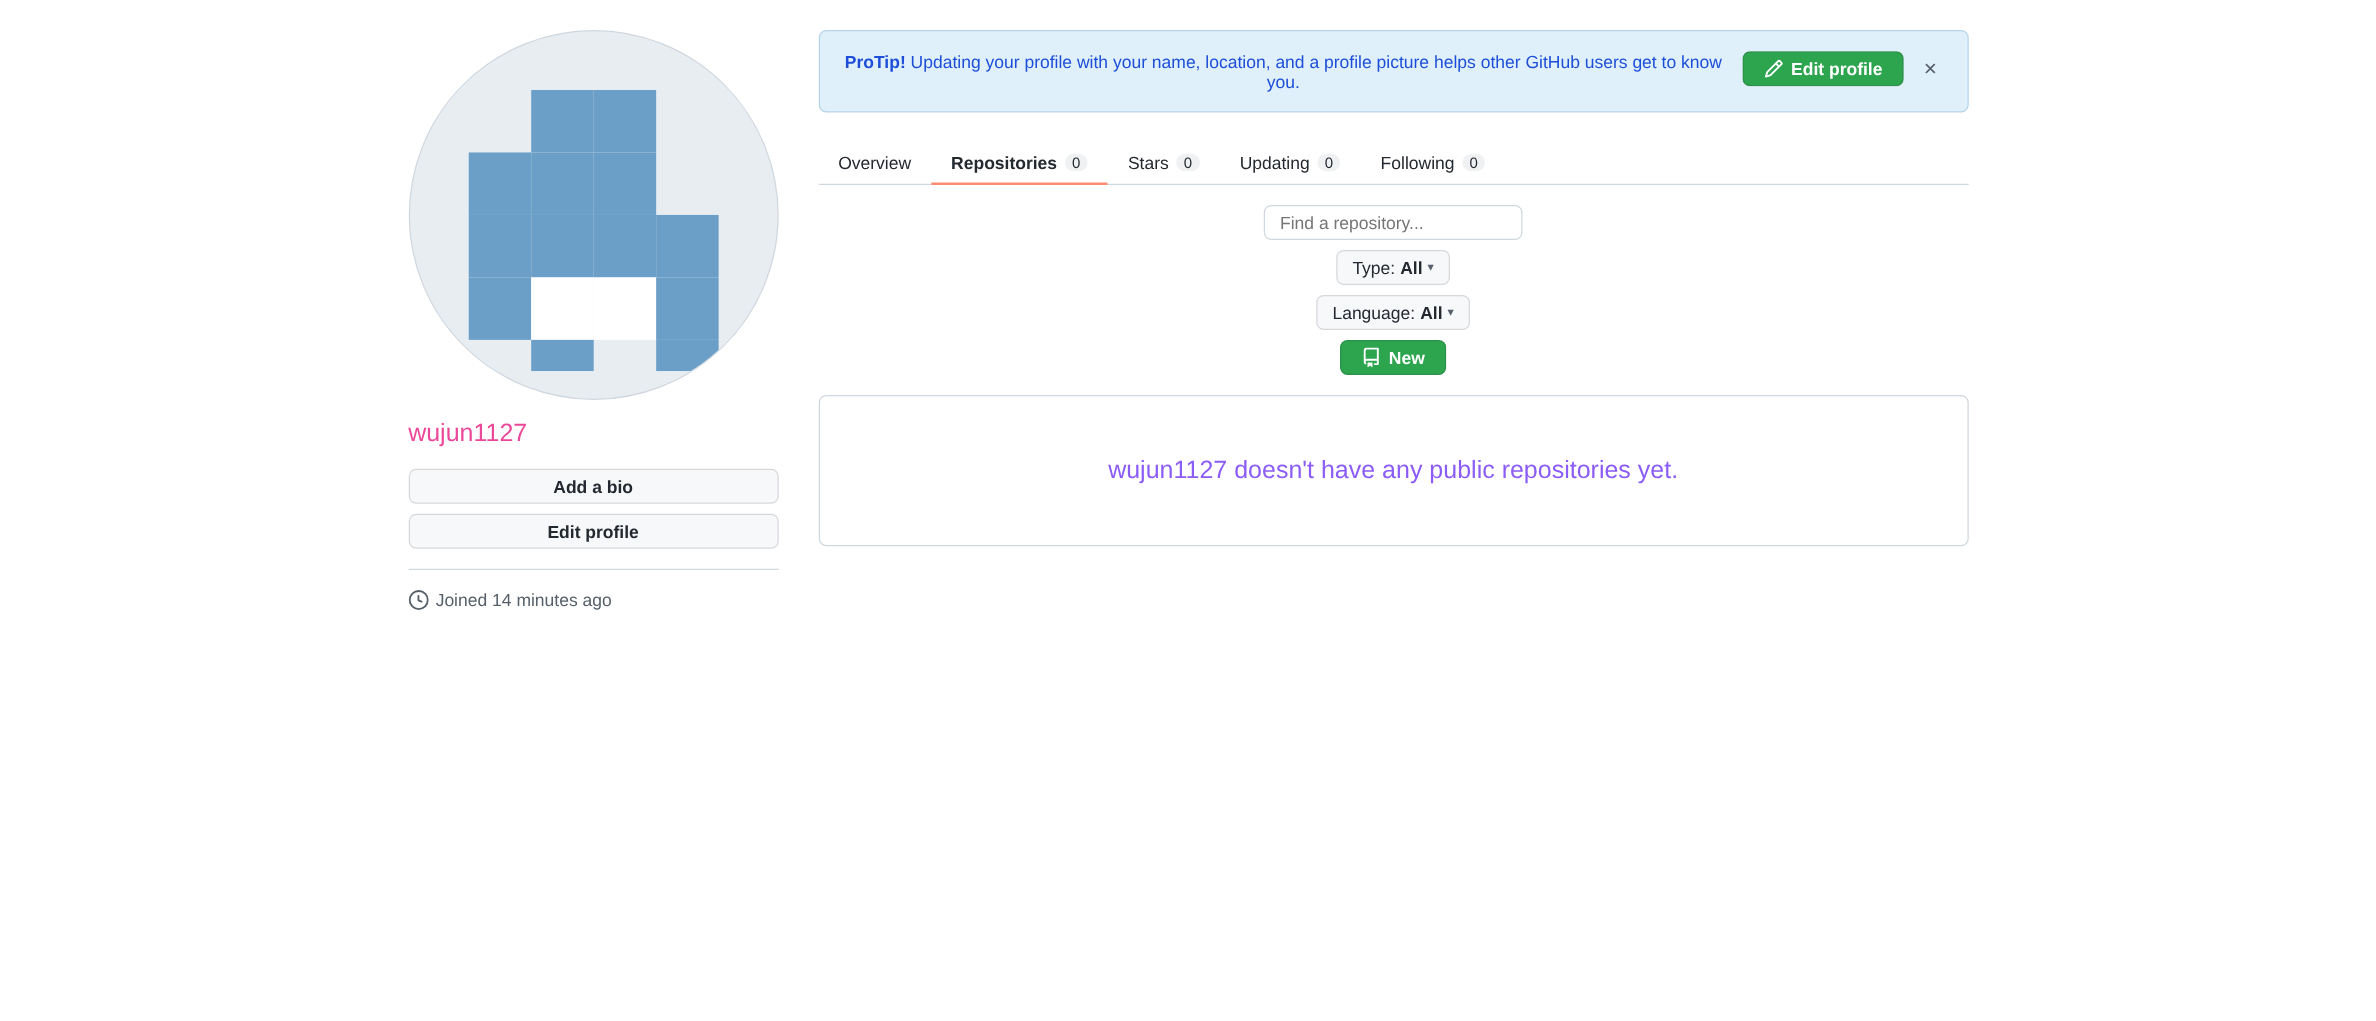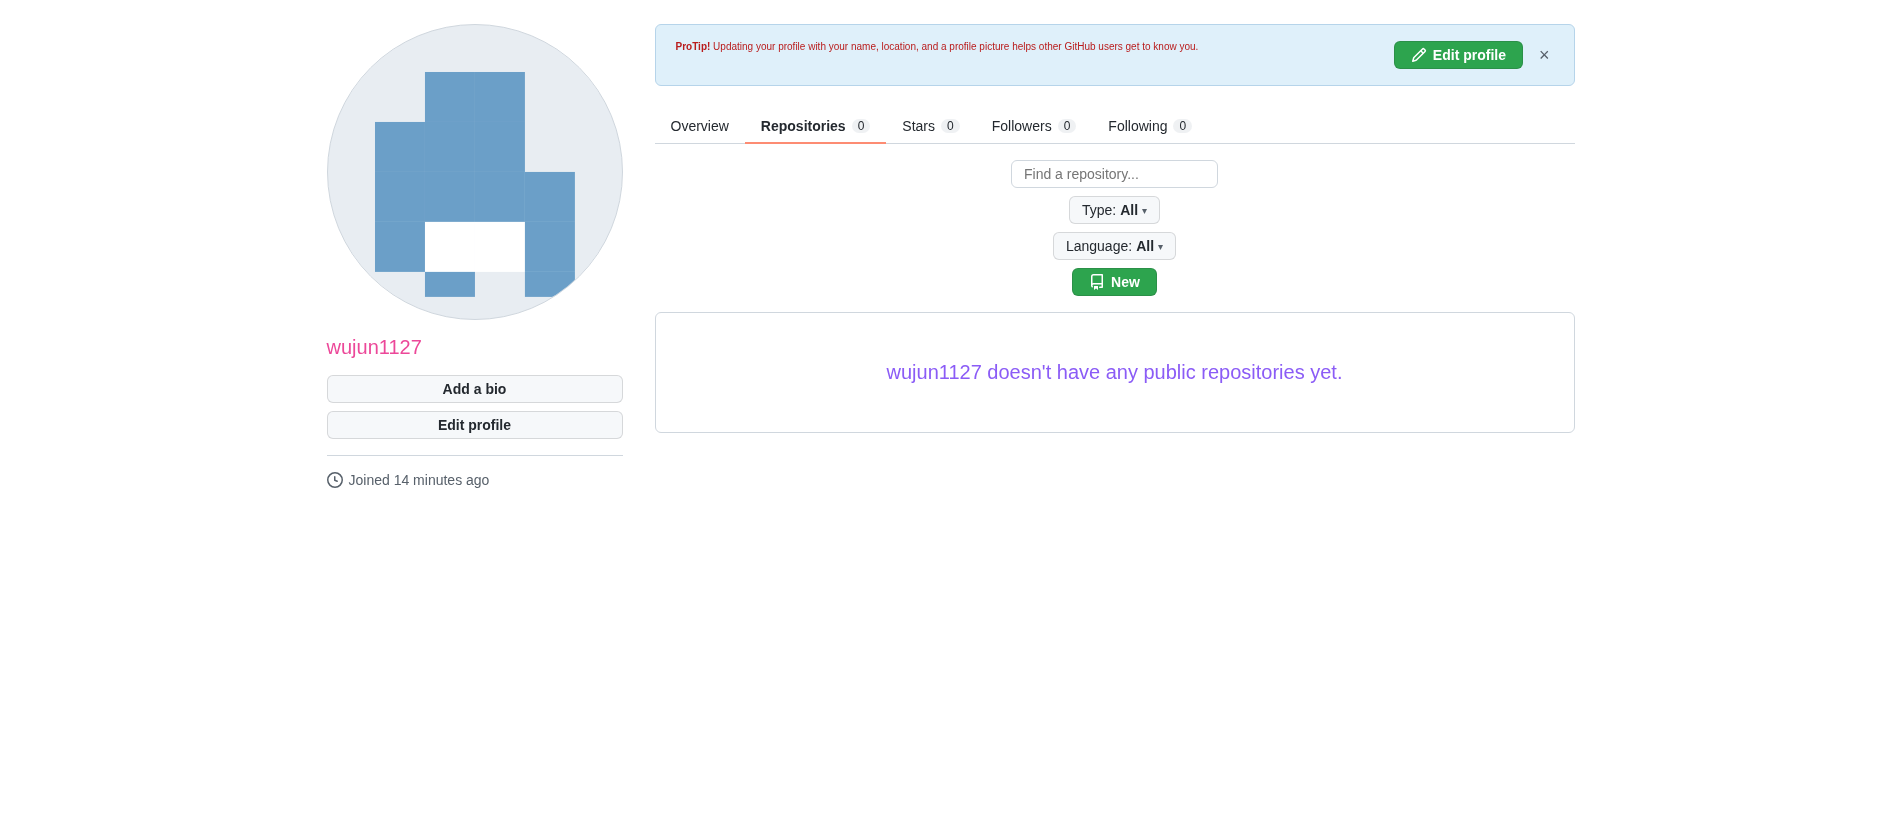--- a/index.html
+++ b/index.html
@@ -86,23 +86,24 @@
       background: #dff0fa;
       border: 1px solid #b6d4ea;
       border-radius: 6px;
       padding: 16px 20px;
       display: flex;
       align-items: flex-start;
       justify-content: space-between;
       margin-bottom: 24px;
     }
     .protip-text {
-      font-size: 10px;
-      color: #b91c1c;
+      font-size: 14px;
+      color: #1d4ed8;
       flex: 1;
+      text-align: center;
     }
     .protip-text strong {
       font-weight: 700;
     }
     .protip-actions {
       display: flex;
       align-items: center;
       gap: 12px;
       margin-left: 16px;
       flex-shrink: 0;
@@ -296,21 +297,21 @@
       </a>
       <a class="tab active">
         <span>Repositories</span>
         <span class="tab-count">0</span>
       </a>
       <a class="tab">
         <span>Stars</span>
         <span class="tab-count">0</span>
       </a>
       <a class="tab">
-        <span>Followers</span>
+        <span>Updating</span>
         <span class="tab-count">0</span>
       </a>
       <a class="tab">
         <span>Following</span>
         <span class="tab-count">0</span>
       </a>
     </nav>
 
     <div class="filter-row">
       <input type="text" class="search-input" placeholder="Find a repository..." style="">

